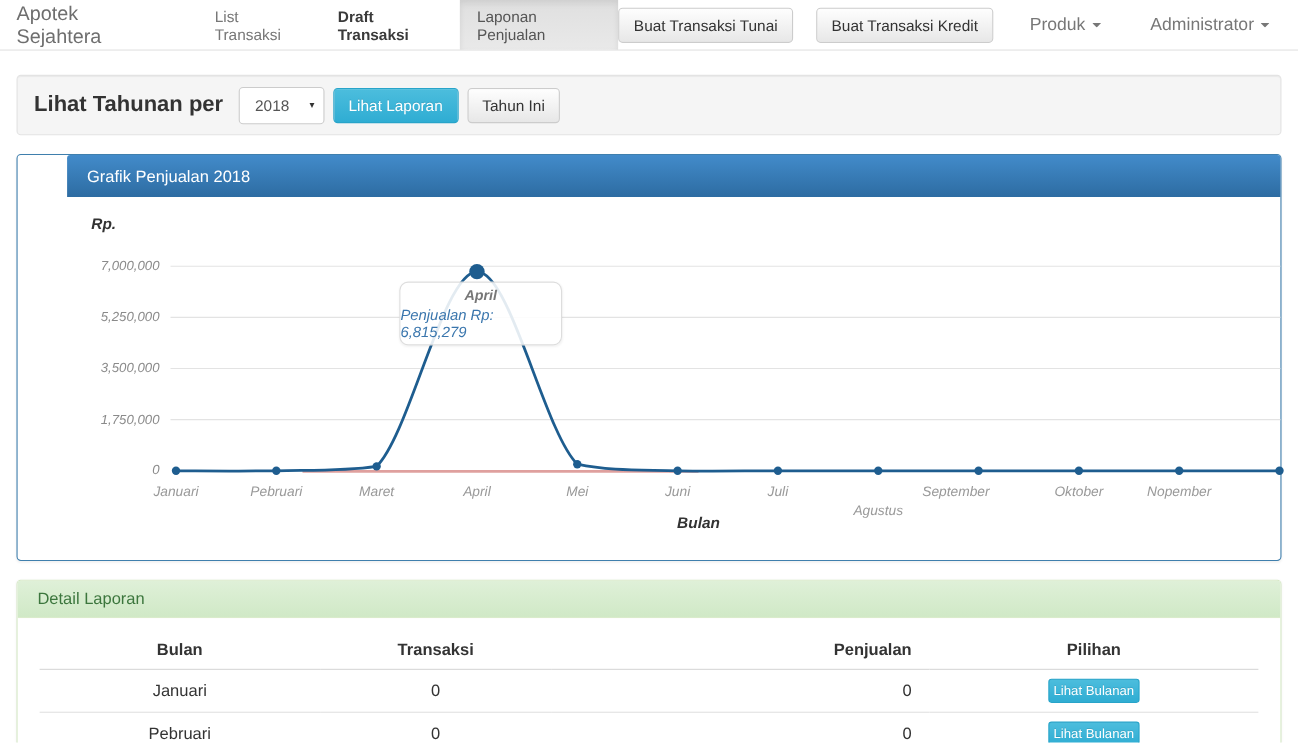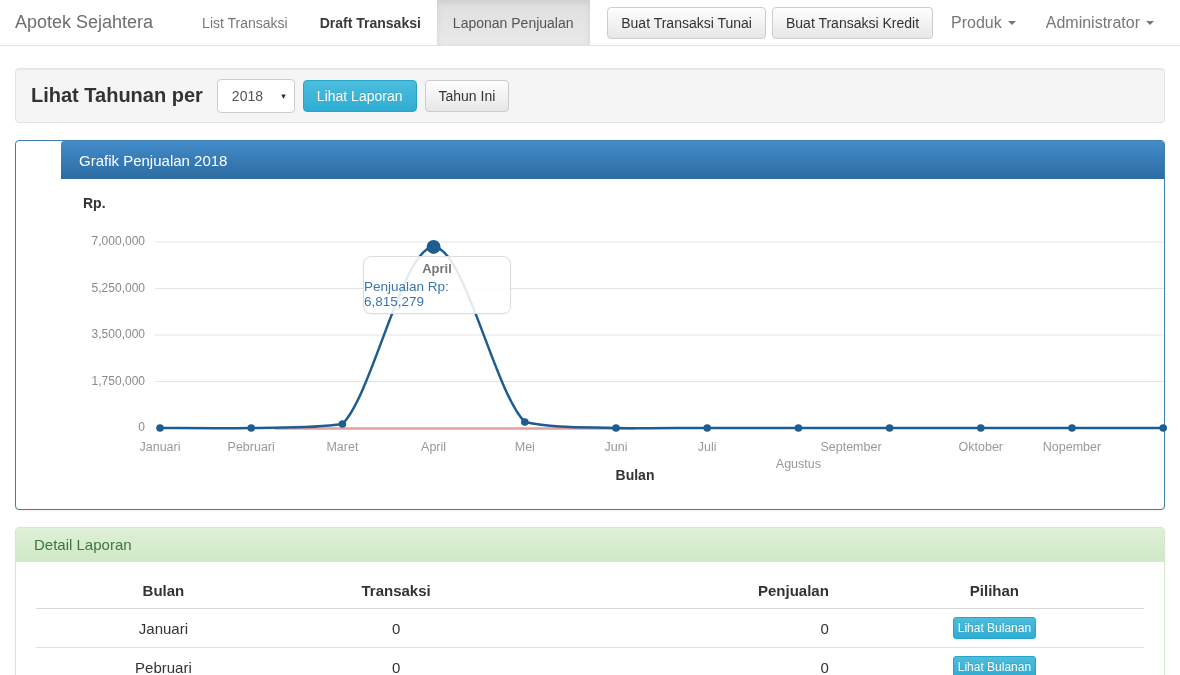--- a/index.html
+++ b/index.html
@@ -8,21 +8,21 @@
 
   
   .navbar { position:relative; height:46px; background:#fff; border-bottom:1px solid #e2e2e2;
             display:flex; align-items:stretch; }
   .navbar-brand { display:flex; align-items:center; padding:0 15px; font-size:18px; color:#6e6e6e; }
   .nav-links { display:flex; align-items:stretch; margin-left:18px; }
   .nav-link { display:flex; align-items:center; padding:0 16px; font-size:14px; color:#777; cursor:pointer; }
   .nav-link.emph { color:#3a3a3a; font-weight:bold; }
   .nav-link.active { background:linear-gradient(to bottom,#dfdfdf 0,#e9e9e9 100%); color:#555;
                      box-shadow:inset 0 3px 6px rgba(0,0,0,.08); }
-  .nav-right { margin-left:auto; display:flex; align-items:center; padding-right:14px; gap:6px; }
+  .nav-right { margin-left:auto; display:flex; align-items:center; padding-right:14px; gap:21px; }
   .btn { display:inline-flex; align-items:center; justify-content:center; cursor:pointer;
          font-size:14px; border-radius:4px; border:1px solid #ccc; padding:7px 13px;
          background:linear-gradient(to bottom,#fefefe 0,#e7e7e7 100%); color:#333; white-space:nowrap; }
   .nav-drop { display:flex; align-items:center; padding:0 12px; font-size:16px; color:#777; cursor:pointer; }
   .caret { display:inline-block; margin-left:6px; width:0; height:0; border-left:4px solid transparent;
            border-right:4px solid transparent; border-top:4px dashed #777; }
 
   
   .well { margin:22px 15px 0 15px; height:55px; background:#f5f5f5; border:1px solid #e3e3e3;
           border-radius:4px; display:flex; align-items:center; padding:0 15px; gap:8px;
@@ -41,21 +41,21 @@
   .panel-primary { border:1px solid #3f7fad;padding-left:45px; }
   .panel-primary > .panel-heading { background:linear-gradient(to bottom,#428bca 0,#2d6ca2 100%);
         color:#fff; height:38px; display:flex; align-items:center; padding:0 18px; font-size:15px;
         border-radius:3px 3px 0 0; }
   .panel-success { border:1px solid #d6e9c6; }
   .panel-success > .panel-heading { background:linear-gradient(to bottom,#dff0d8 0,#d0e9c6 100%);
         color:#3c763d; height:34px; display:flex; align-items:center; padding:0 18px; font-size:15px;
         border-radius:3px 3px 0 0; border-bottom:1px solid #d6e9c6; }
 
   
-  .chart-body { position:relative; height:330px; }
+  .chart-body { position:relative; height:330px;font-style:italic; }
   .chart-body svg { position:absolute; left:0; top:0; }
   .y-axis-title { position:absolute; left:22px; top:16px; font-size:14px; font-weight:bold; color:#333; }
   .y-tick { position:absolute; width:84px; text-align:right; font-size:12px; color:#8a8a8a; }
   .x-tick { position:absolute; width:96px; text-align:center; font-size:12.5px; color:#999; }
   .x-axis-title { position:absolute; font-size:14px; font-weight:bold; color:#333; width:80px; text-align:center; }
   .tooltip { position:absolute; left:302px; top:77px; width:148px; height:58px;
              background:rgba(255,255,255,.88); border:1px solid #ddd; border-radius:8px;
              display:flex; flex-direction:column; align-items:center; justify-content:center; gap:3px;
              box-shadow:0 1px 2px rgba(0,0,0,.05); z-index:5; }
   .tooltip .tt-title { font-size:13px; font-weight:bold; color:#777; }
@@ -143,21 +143,21 @@
       <div class="y-tick" style="top: 101.5px; left: 0px;">5,250,000</div>
       <div class="y-tick" style="top: 55px; left: 0px;">7,000,000</div>
       <div class="x-tick" style="left: 51px; top: 261px;">Januari</div>
       <div class="x-tick" style="left: 142.2px; top: 261px;">Pebruari</div>
       <div class="x-tick" style="left: 233.4px; top: 261px;">Maret</div>
       <div class="x-tick" style="left: 324.6px; top: 261px;">April</div>
       <div class="x-tick" style="left: 415.8px; top: 261px;">Mei</div>
       <div class="x-tick" style="left: 507px; top: 261px;">Juni</div>
       <div class="x-tick" style="left: 598.2px; top: 261px;">Juli</div>
       <div class="x-tick" style="left: 689.4px; top: 261px; margin-top: 17px;">Agustus</div>
-      <div class="x-tick" style="left: 742px; top: 261px;">September</div>
+      <div class="x-tick" style="left: 760px; top: 261px;">September</div>
       <div class="x-tick" style="left: 871.8px; top: 261px;">Oktober</div>
       <div class="x-tick" style="left: 963px; top: 261px;">Nopember</div>
     </div>
 </div>
 
 <div class="panel panel-success">
   <div class="panel-heading">Detail Laporan</div>
   <div class="detail-body">
     <table>
       <thead>

